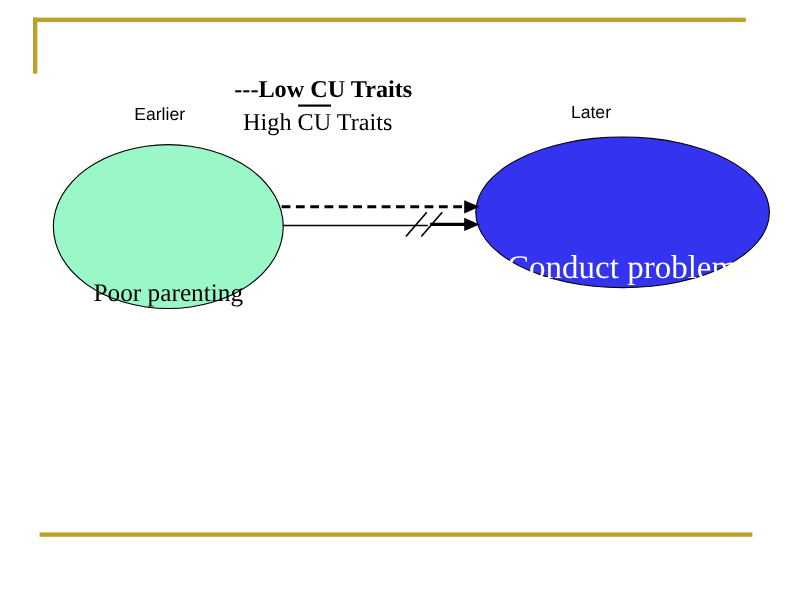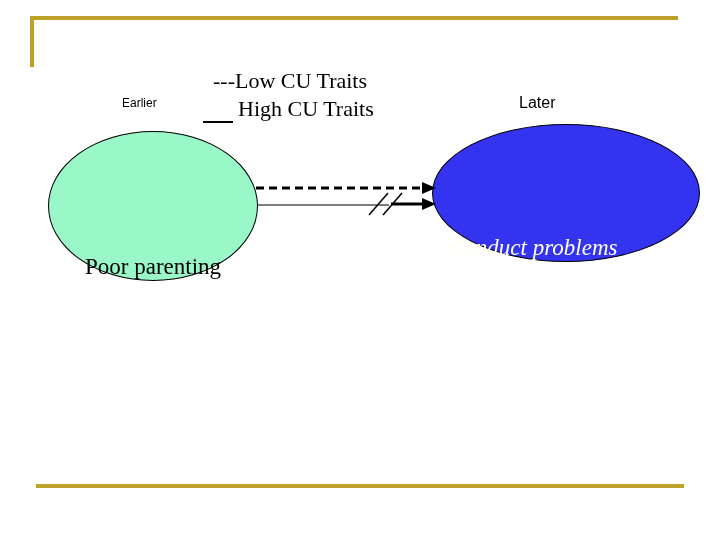--- a/index.html
+++ b/index.html
@@ -37,33 +37,33 @@
   
   .legend {
     position: absolute;
     left: 203px; top: 67px;
     font-family: "Liberation Serif", serif;
     font-size: 22px;
     line-height: 28px;
     color: #000;
     white-space: nowrap;
   }
-  .legend-row-dashed { padding-left: 10px; }
-  .legend-row-solid { display: flex; align-items: flex-end; }
+  .legend-row-dashed { padding-left: 10px; font-weight: bold; }
+  .legend-row-solid { display: flex; align-items: center; flex-direction: column; }
   .solid-line-swatch {
     display: inline-block;
     width: 30px; height: 0;
     border-top: 2px solid #000;
     margin-right: 5px;
   }
   
   .earlier-label {
     position: absolute;
     left: 122px; top: 96px;
-    font-size: 12px;
+    font-size: 16px;
     color: #000;
   }
   .later-label {
     position: absolute;
     left: 519px; top: 94px;
     font-size: 16px;
     color: #000;
   }
   
   .node {
@@ -87,24 +87,23 @@
     color: #000;
   }
   .node-conduct-problems {
     left: 432px; top: 124px;
     width: 268px; height: 138px;
     background: var(--blue-fill, #3333F0);
     justify-content: flex-start;
   }
   .node-conduct-problems .node-label {
     margin-top: 38px;
-    margin-left: 16px;
-    font-size: 23px;
+    margin-left: 28px;
+    font-size: 30px;
     color: var(--conduct-text, #FFFFF0);
-    font-style: italic;
   }
   
   .arrows-svg {
     position: absolute;
     left: 0; top: 0;
     width: 720px; height: 540px;
     pointer-events: none;
   }
 </style>
 </head>

